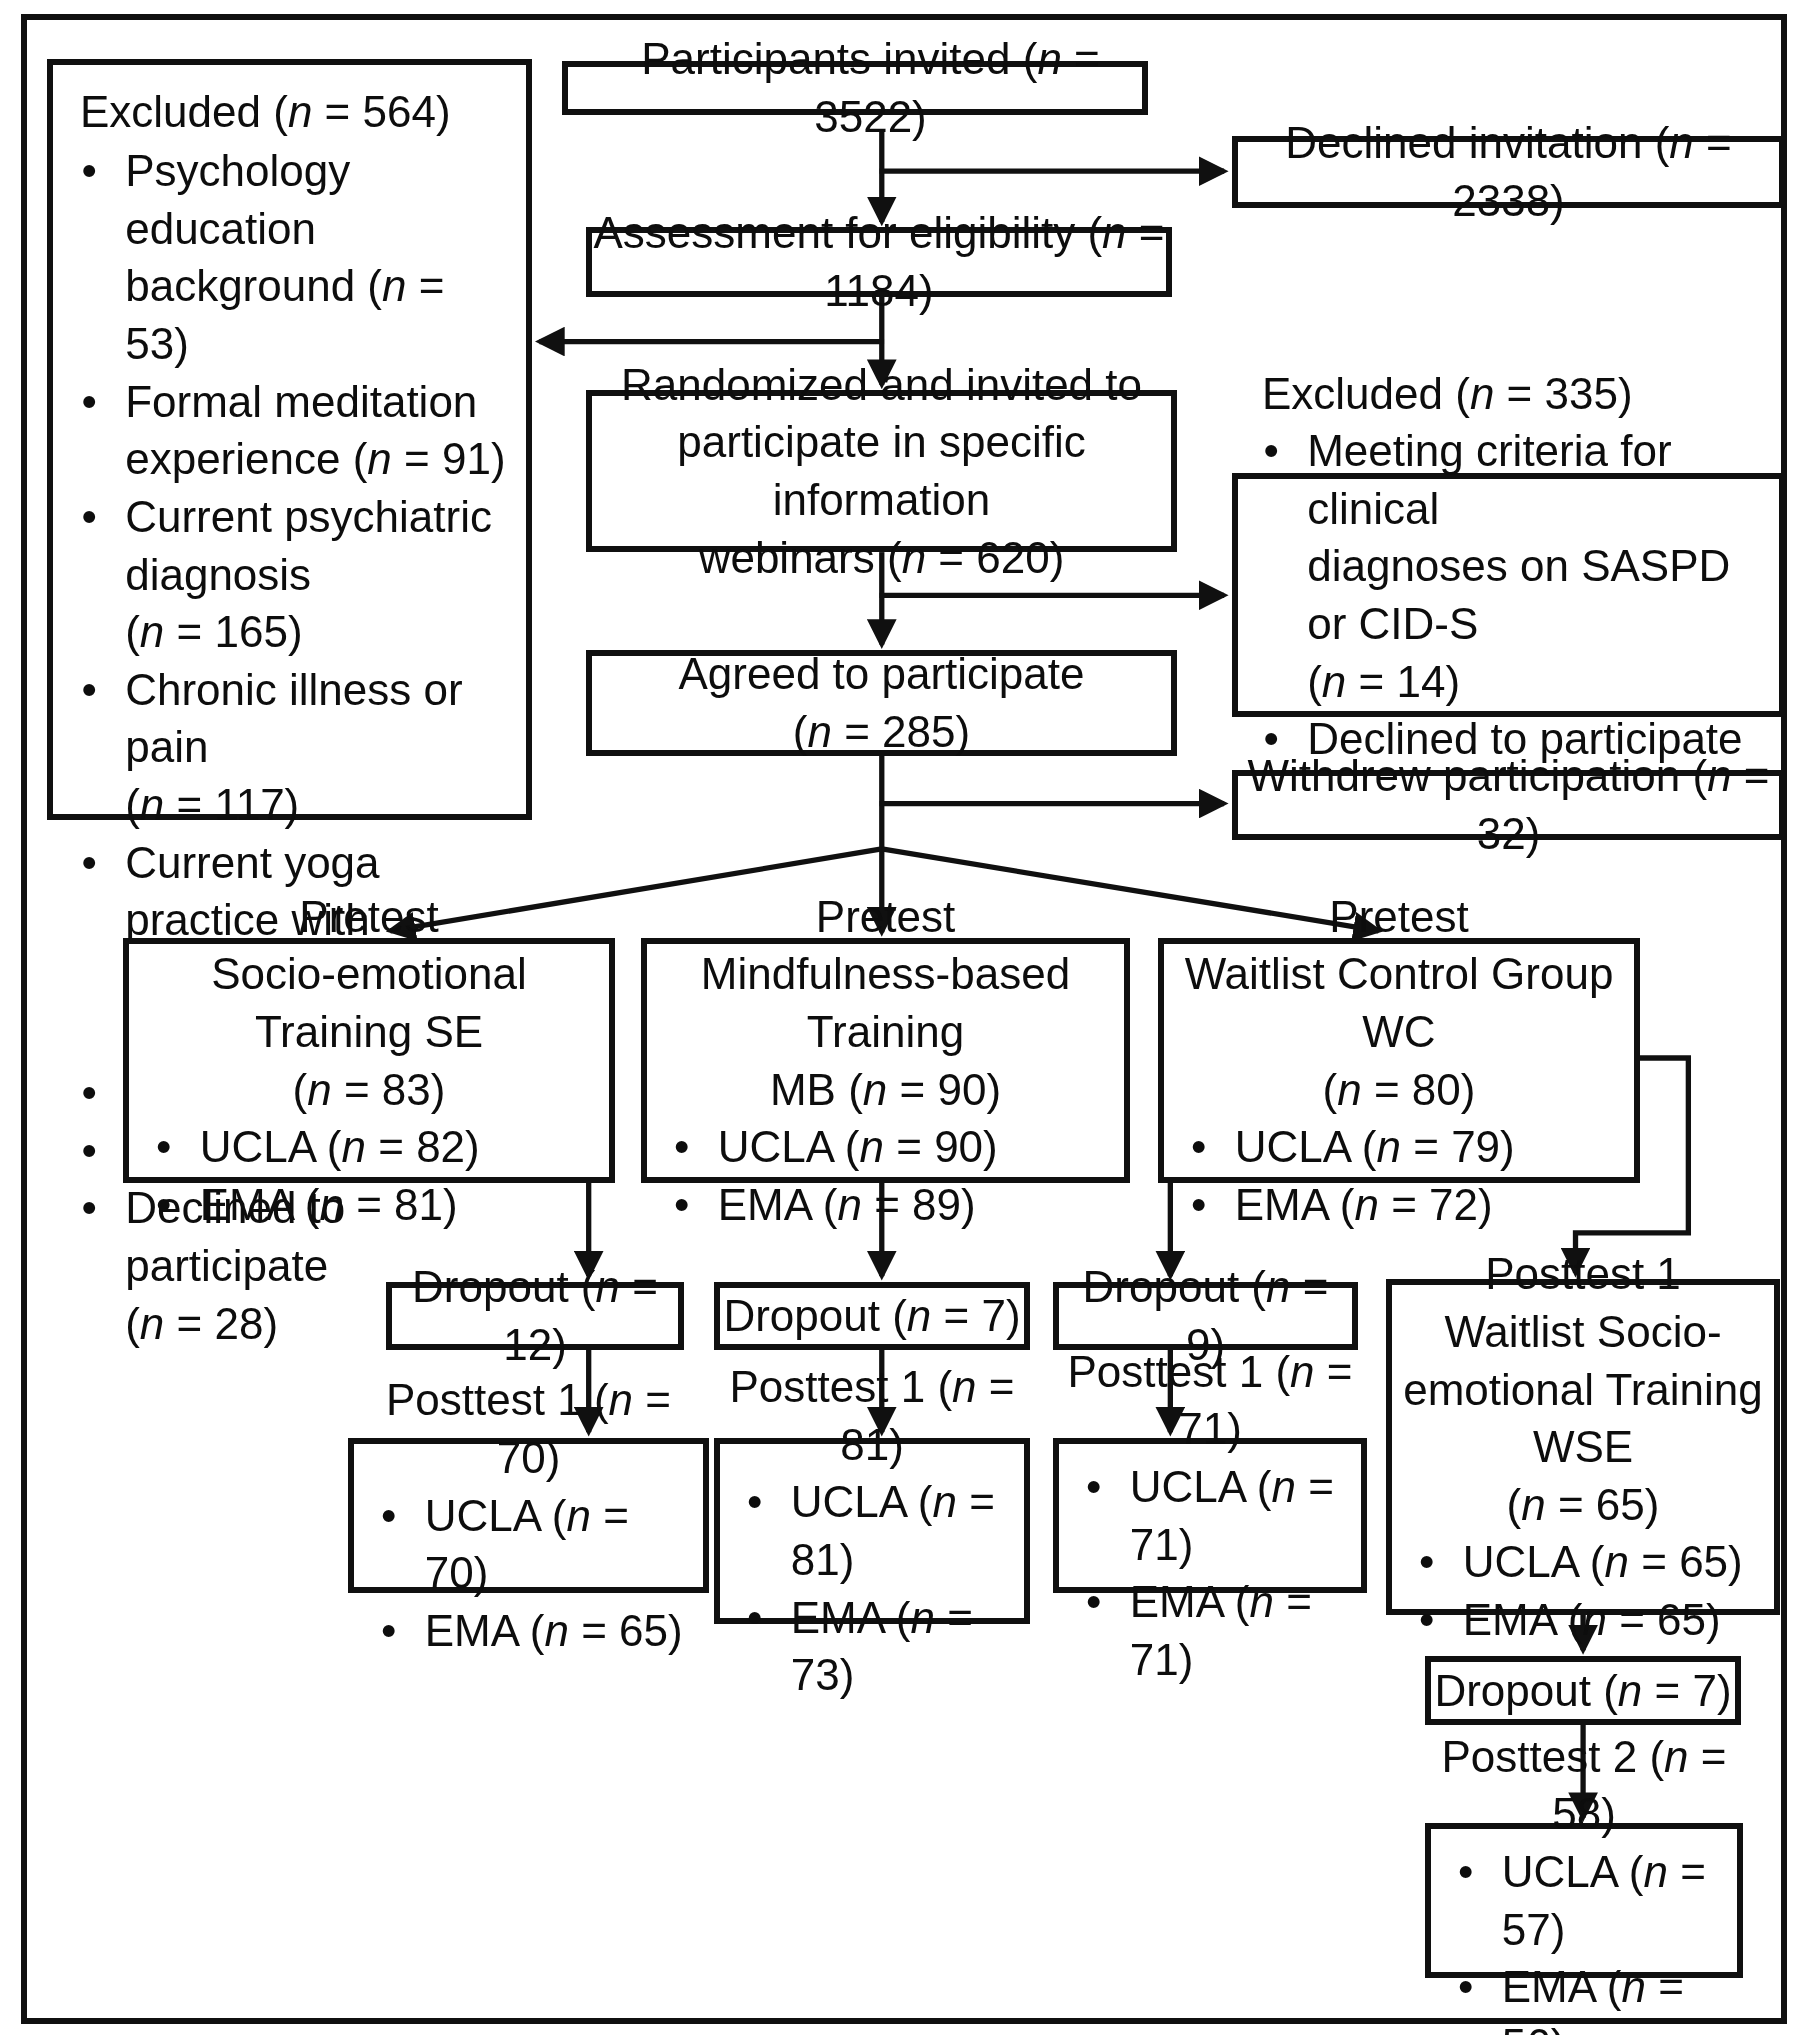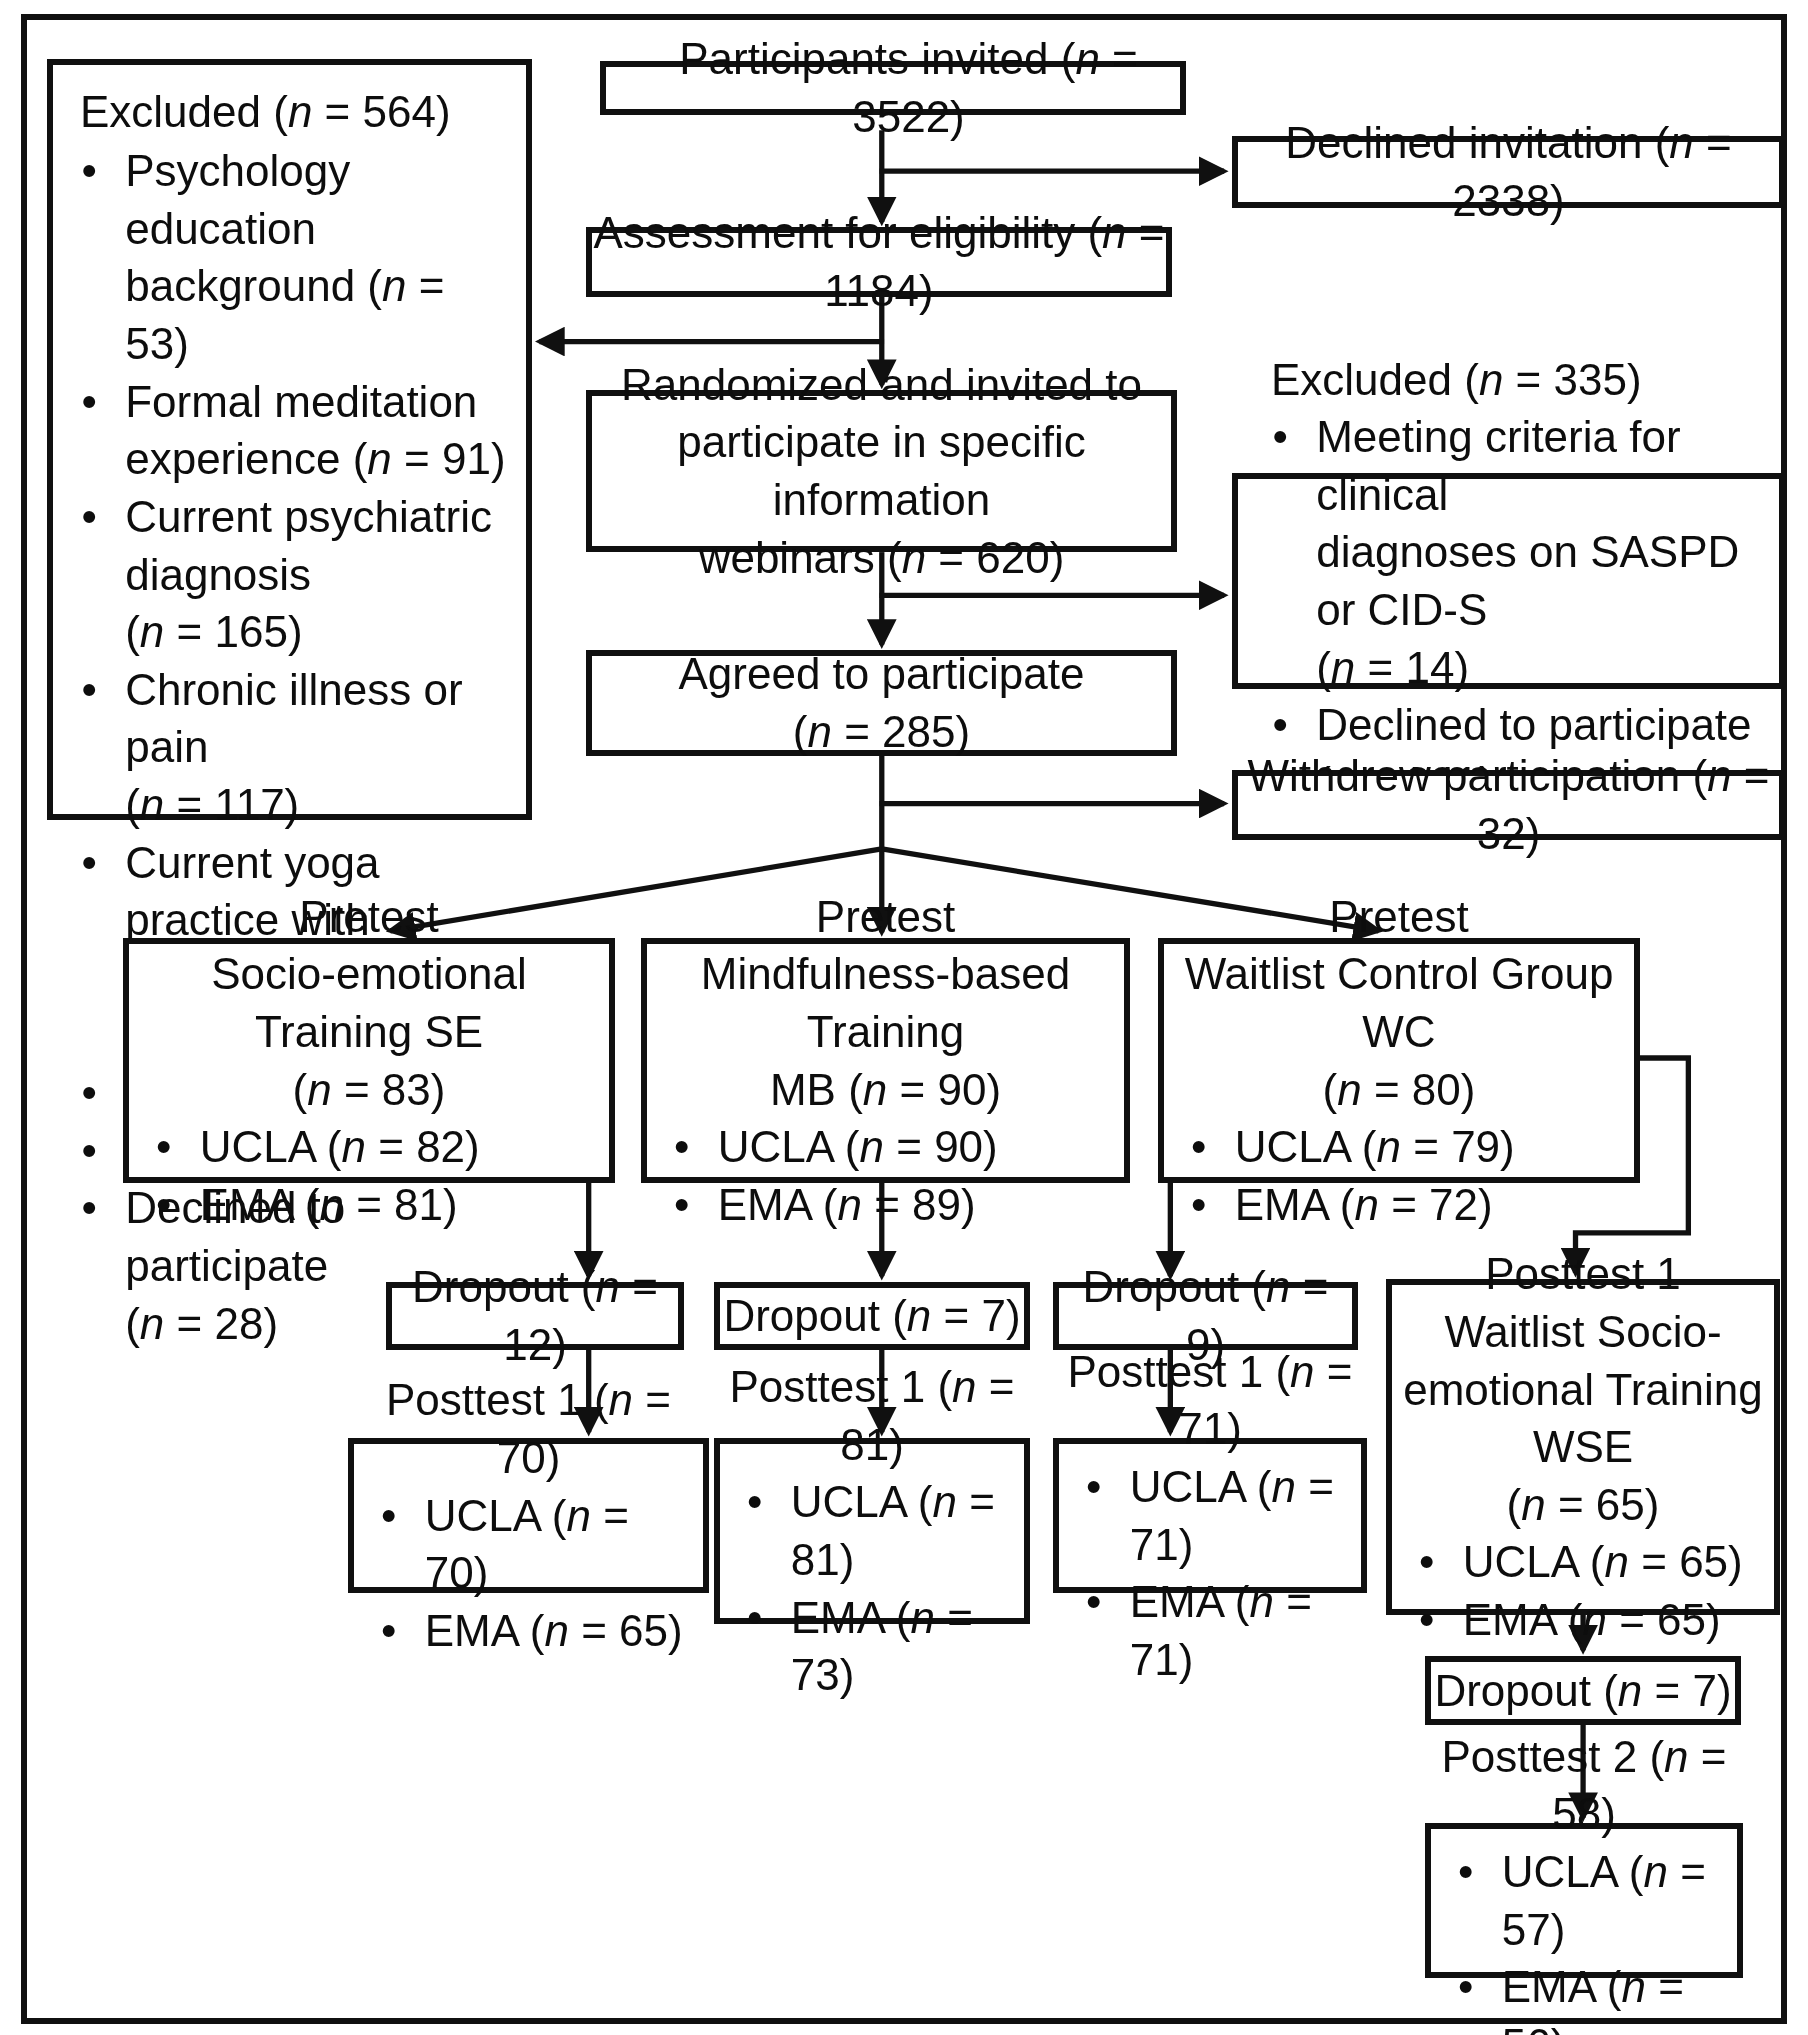--- a/index.html
+++ b/index.html
@@ -42,25 +42,25 @@
   .bullets { display: flex; flex-direction: column; }
   .bullet { display: flex; align-items: flex-start; padding-left: 27px; }
   .bullet .dot { flex: 0 0 19.7px; margin-right: 24px; }
   .bullet .btxt { white-space: pre-line; flex: 1; padding-right: 6px; }
   i { font-style: italic; }
 
   
   #b-excluded-left   { left: 47px;   top: 59px;   width: 485px; height: 761px; justify-content: flex-start; padding: 18px 12px 0 27px; }
   #b-excluded-left .ttl { margin-bottom: 1.5px; }
   #b-excluded-left .bullet { padding-left: 1.5px; }
-  #b-participants    { left: 600px;  top: 61px;   width: 586px; height: 54px; padding-left: 31px; }
+  #b-participants    { left: 562px;  top: 61px;   width: 586px; height: 54px; padding-left: 31px; }
   #b-declined        { left: 1232px; top: 136px;  width: 553px; height: 72px; }
   #b-assessment      { left: 586px;  top: 227px;  width: 586px; height: 70px; }
   #b-randomized      { left: 586px;  top: 390px;  width: 591px; height: 162px; }
-  #b-excluded-right  { left: 1232px; top: 473px;  width: 553px; height: 216px; padding-left: 33px; padding-right: 9px; }
+  #b-excluded-right  { left: 1232px; top: 473px;  width: 553px; height: 244px; padding-left: 24px; padding-right: 9px; }
   #b-excluded-right .bullet { padding-left: 1.5px; }
   #b-agreed          { left: 586px;  top: 650px;  width: 591px; height: 106px; }
   #b-withdrew        { left: 1232px; top: 770px; width: 553px; height: 70px; }
   #b-pretest-se      { left: 123px;  top: 938px; width: 492px; height: 245px; }
   #b-pretest-mb      { left: 641px;  top: 938px; width: 489px; height: 245px; }
   #b-pretest-wc      { left: 1158px; top: 938px; width: 482px; height: 245px; }
   #b-dropout-se      { left: 386px;  top: 1282px; width: 298px; height: 68px; }
   #b-dropout-mb      { left: 714px;  top: 1282px; width: 316px; height: 68px; }
   #b-dropout-wc      { left: 1053px; top: 1282px; width: 305px; height: 68px; }
   #b-wse             { left: 1386px; top: 1279px; width: 394px; height: 336px; }

